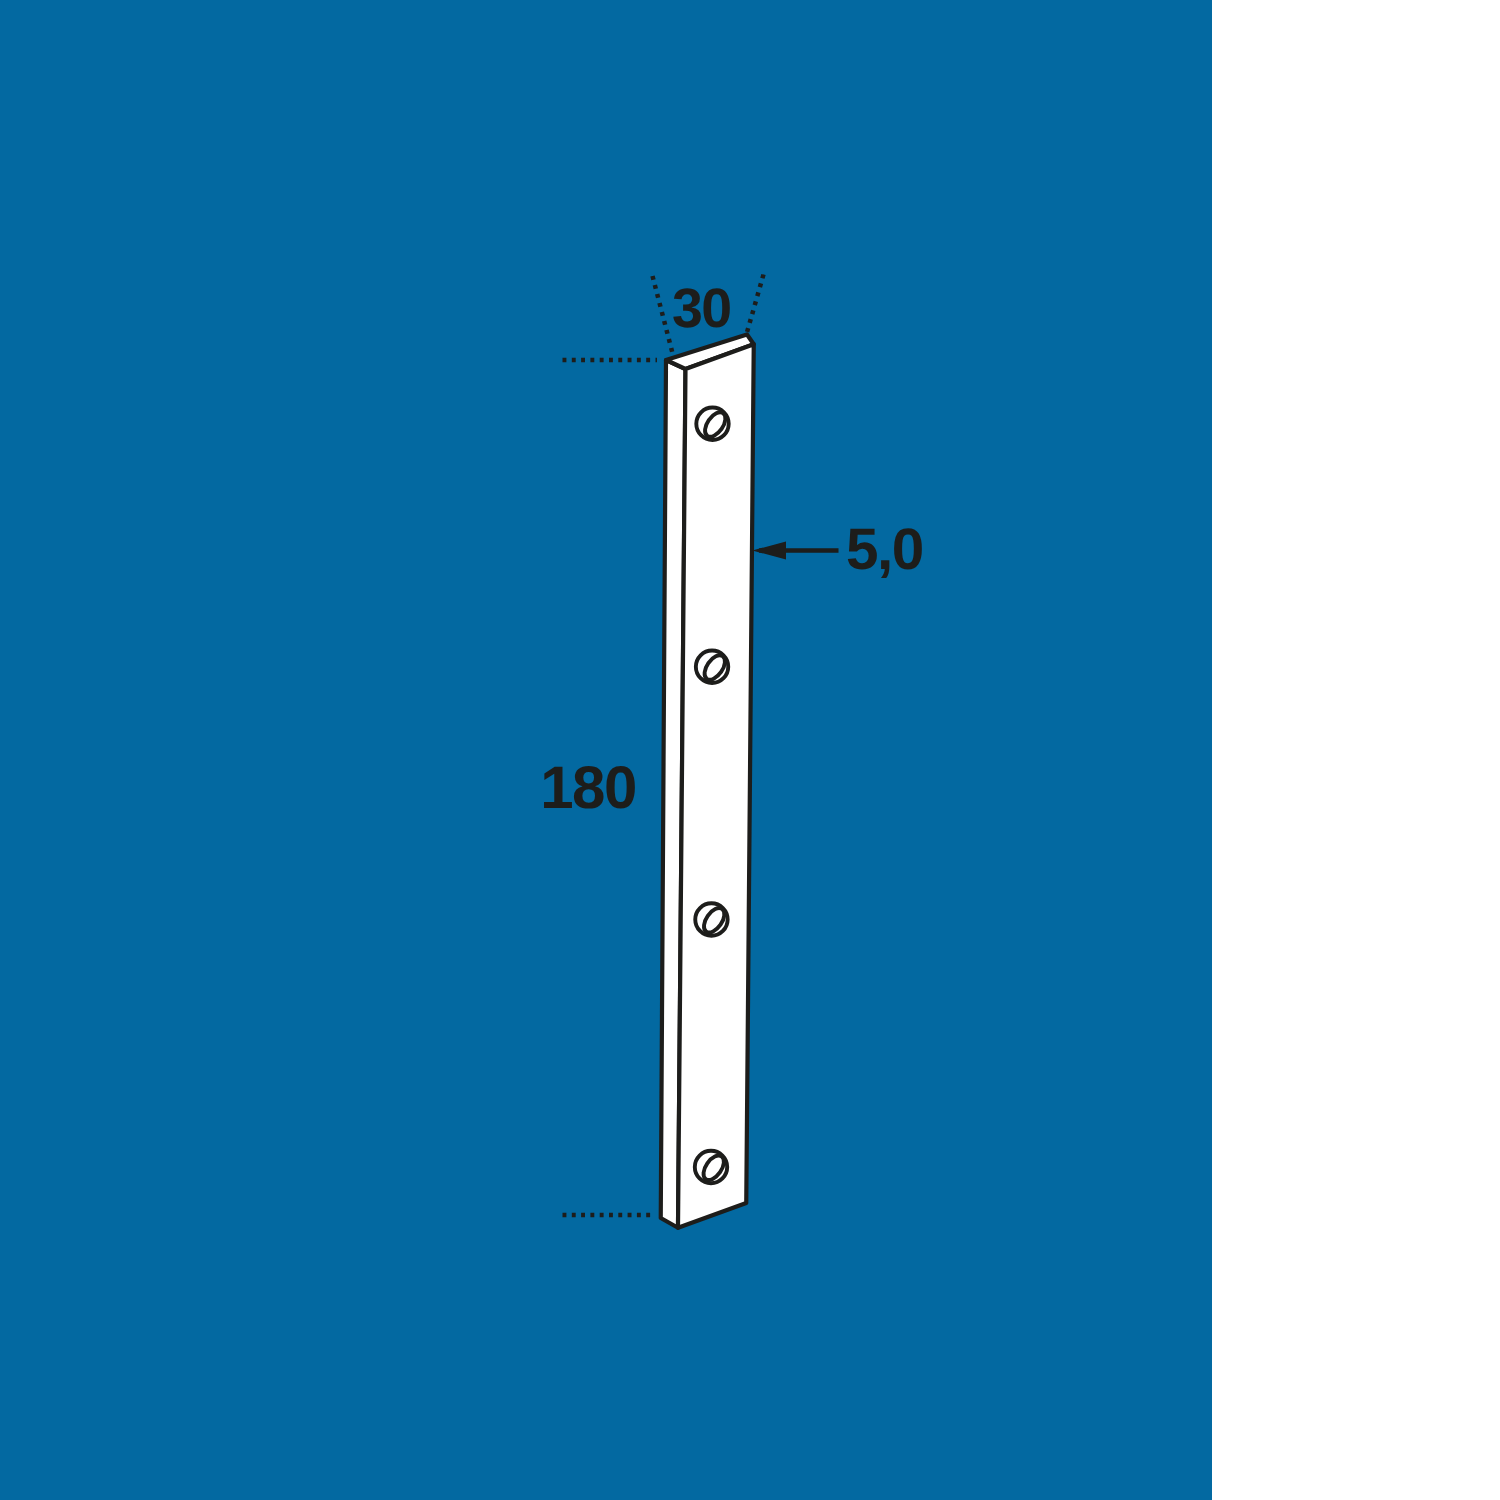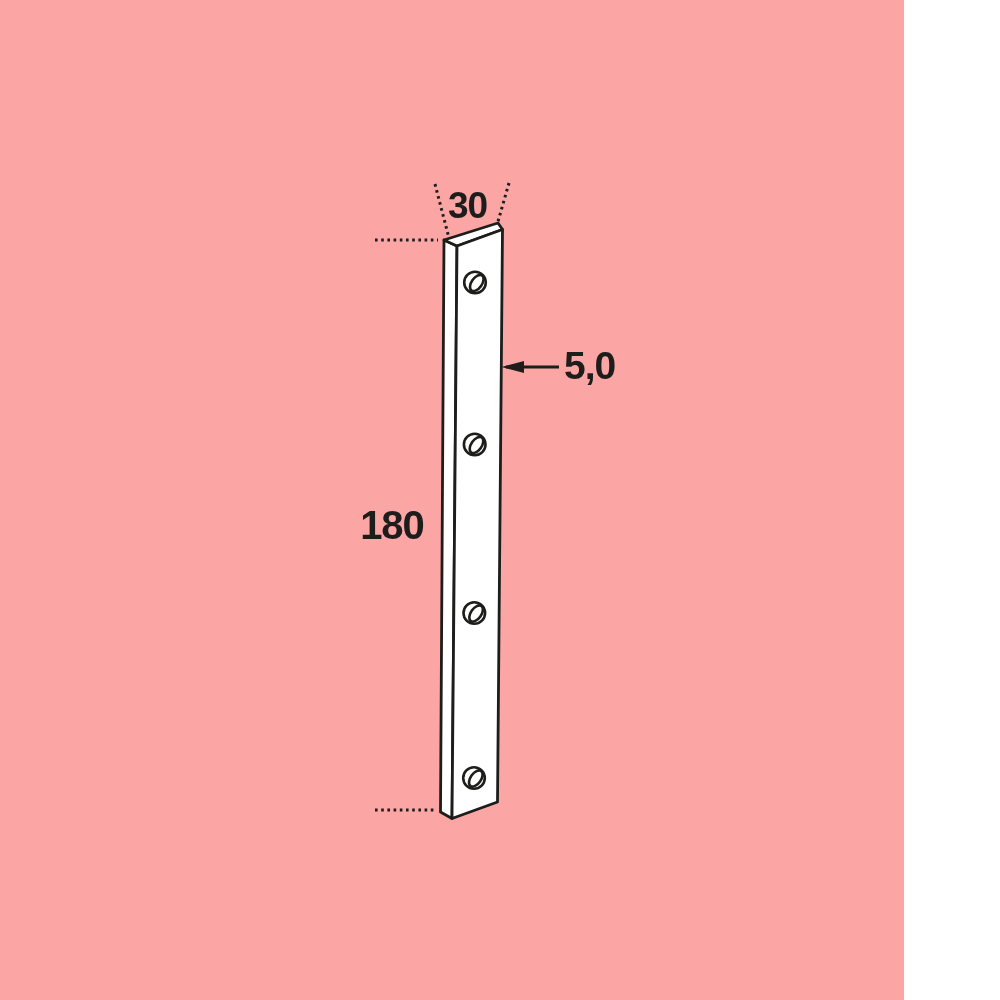--- a/index.html
+++ b/index.html
@@ -2,23 +2,23 @@
 <html><head>
 <meta charset="utf-8">
 <style>
   html, body {
     margin: 0;
     padding: 0;
     background: #ffffff;
   }
   .canvas {
     position: relative;
-    width: 904px;
+    width: 808px;
     height: 1000px;
-    background: #fca5a5;
+    background: #0369a1;
     overflow: hidden;
     font-family: "Liberation Sans", sans-serif;
   }
   svg text {
     font-family: "Liberation Sans", "DejaVu Sans", sans-serif;
     font-weight: 700;
     letter-spacing: -1px;
   }
   .dim-label { fill: #1d1d1b; }
 </style>

